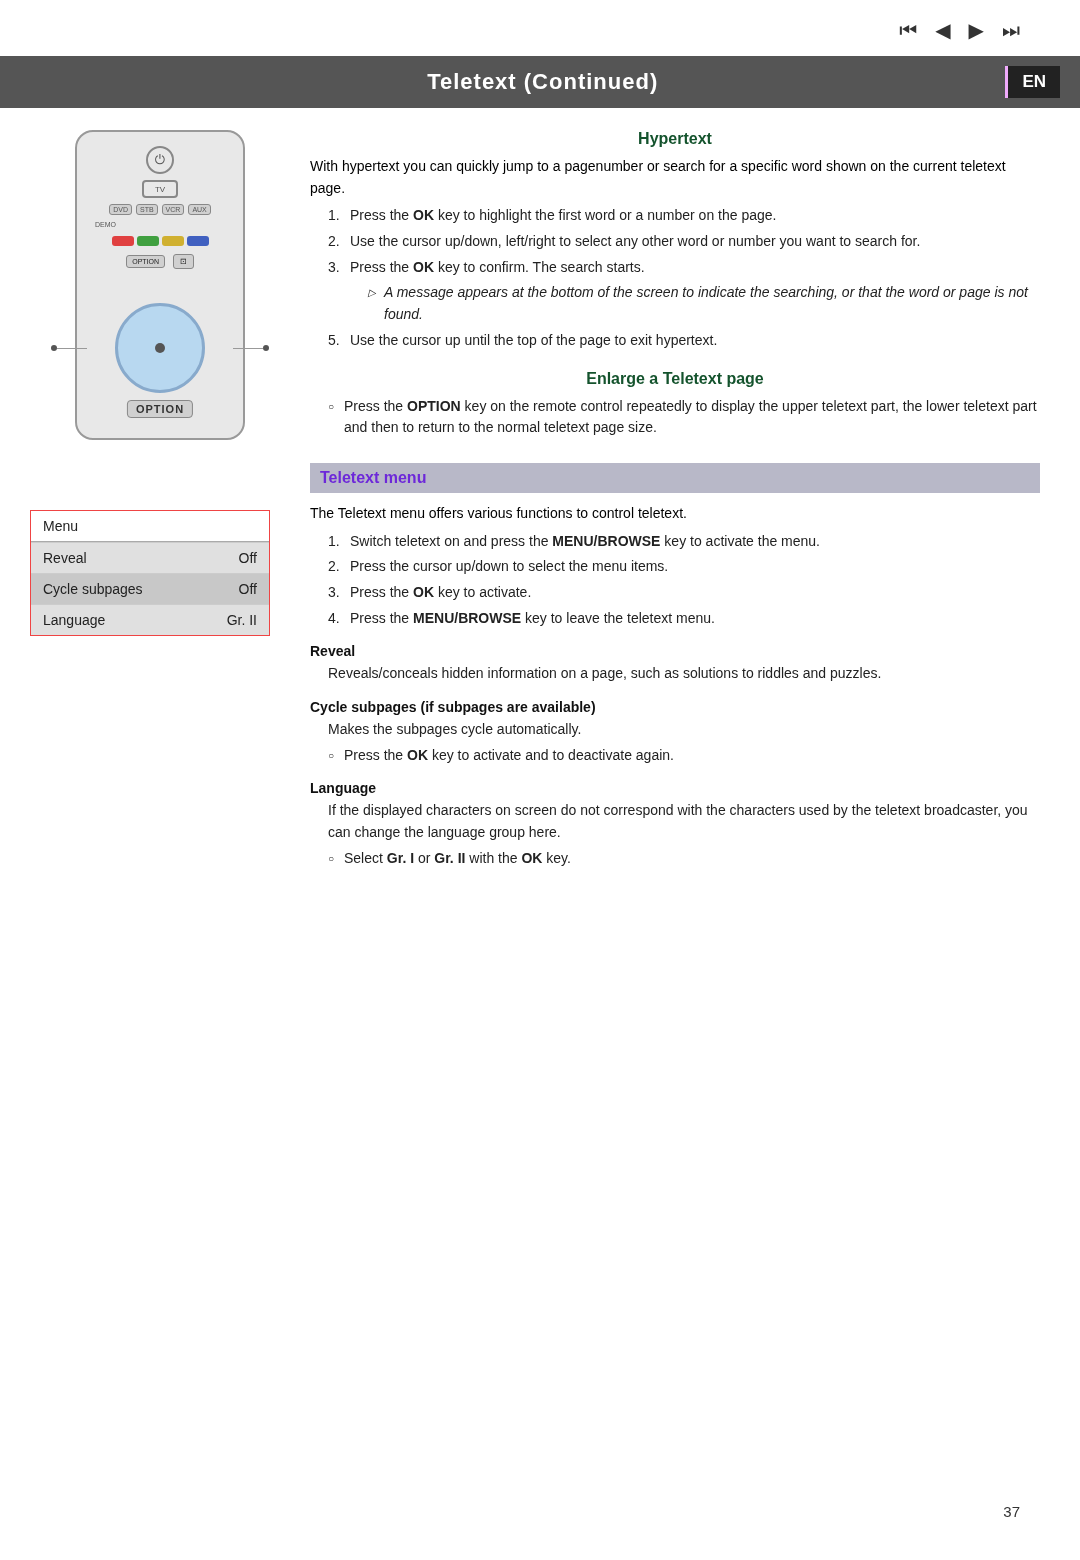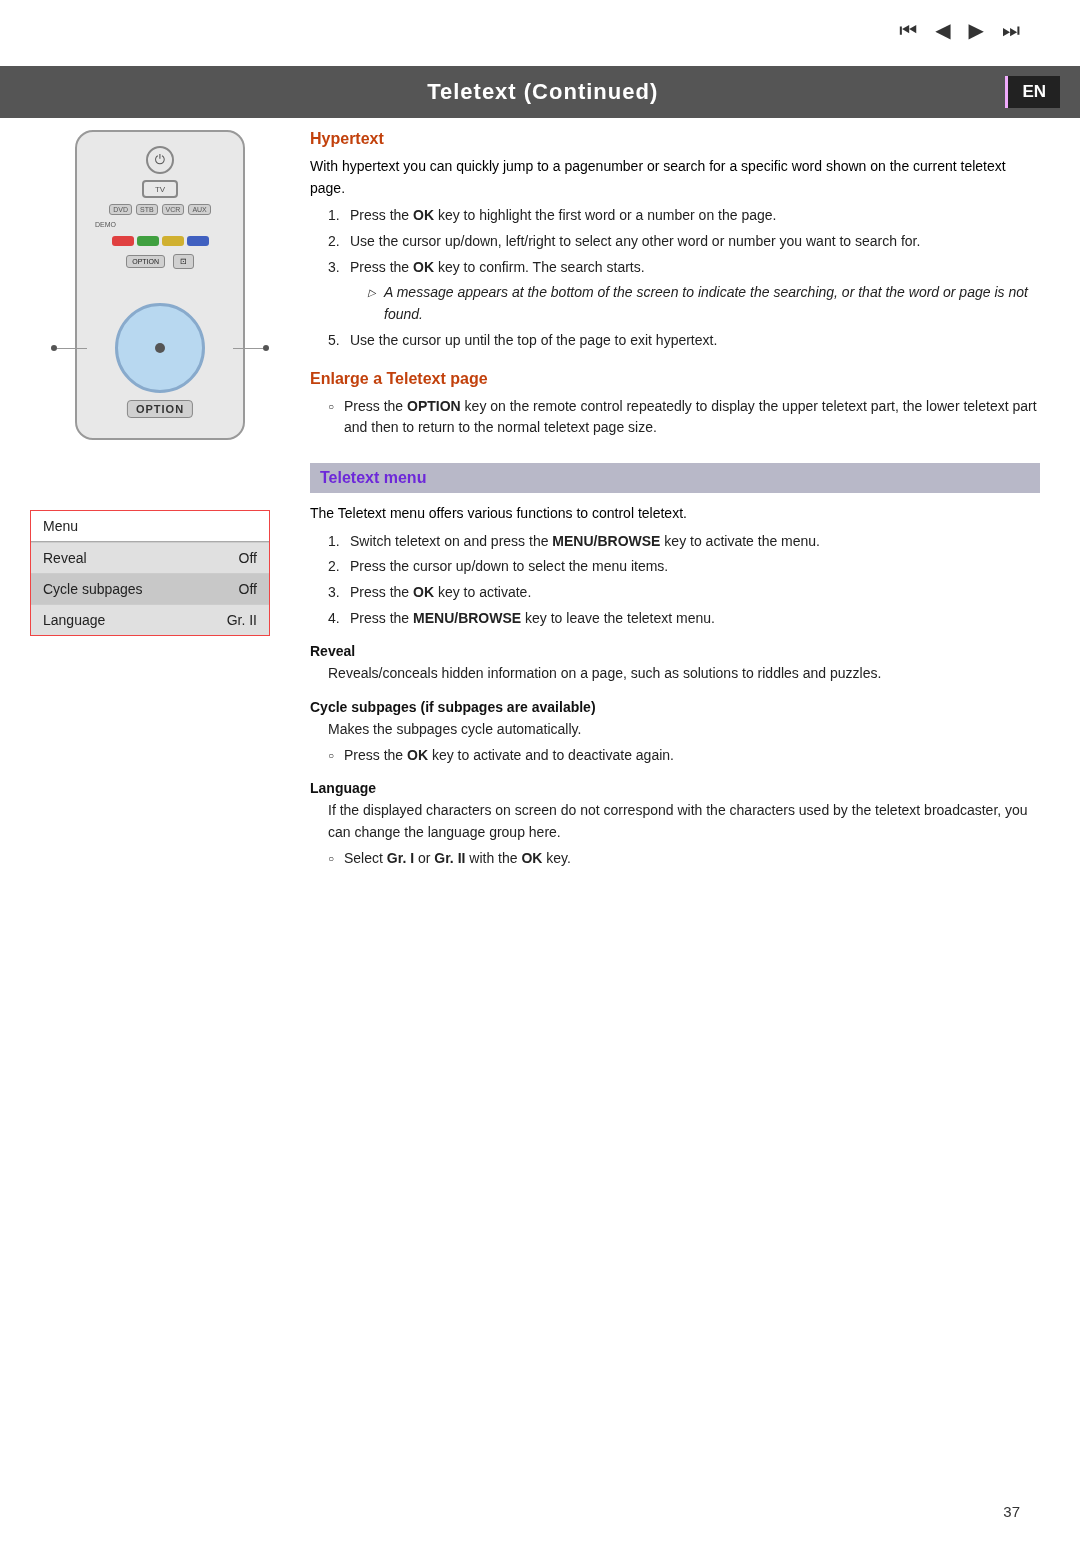--- a/index.html
+++ b/index.html
@@ -24,21 +24,21 @@
       align-items: center;
     }
     .top-nav span {
       font-size: 20px;
       color: #333;
     }
 
     
     .header-bar {
       position: absolute;
-      top: 66px;
+      top: 56px;
       left: 0;
       right: 0;
       background: #555;
       height: 52px;
       display: flex;
       align-items: center;
       justify-content: center;
       padding: 0 20px;
     }
     .header-title {
@@ -266,23 +266,24 @@
       position: absolute;
       top: 130px;
       left: 310px;
       right: 40px;
     }
 
     
     .section-heading {
       font-size: 16px;
       font-weight: bold;
-      color: #c2410c;
+      color: #14532d;
       margin-bottom: 8px;
       margin-top: 24px;
+      text-align: center;
     }
     .section-heading:first-child {
       margin-top: 0;
     }
 
     .section-heading-bar {
       background: #b8b8c8;
       padding: 6px 10px;
       font-size: 16px;
       font-weight: bold;

